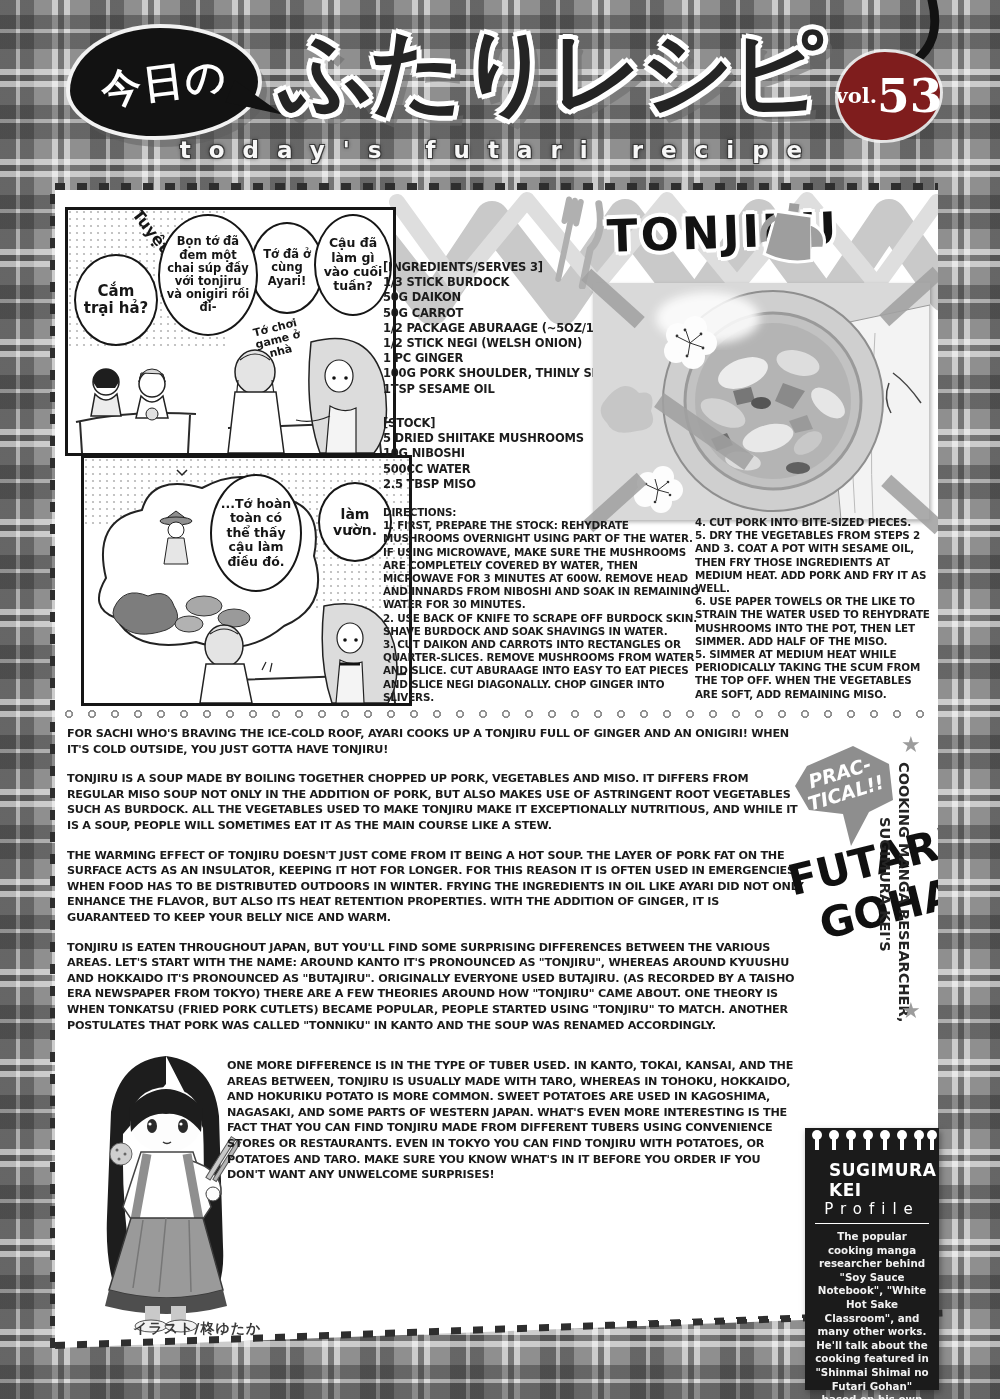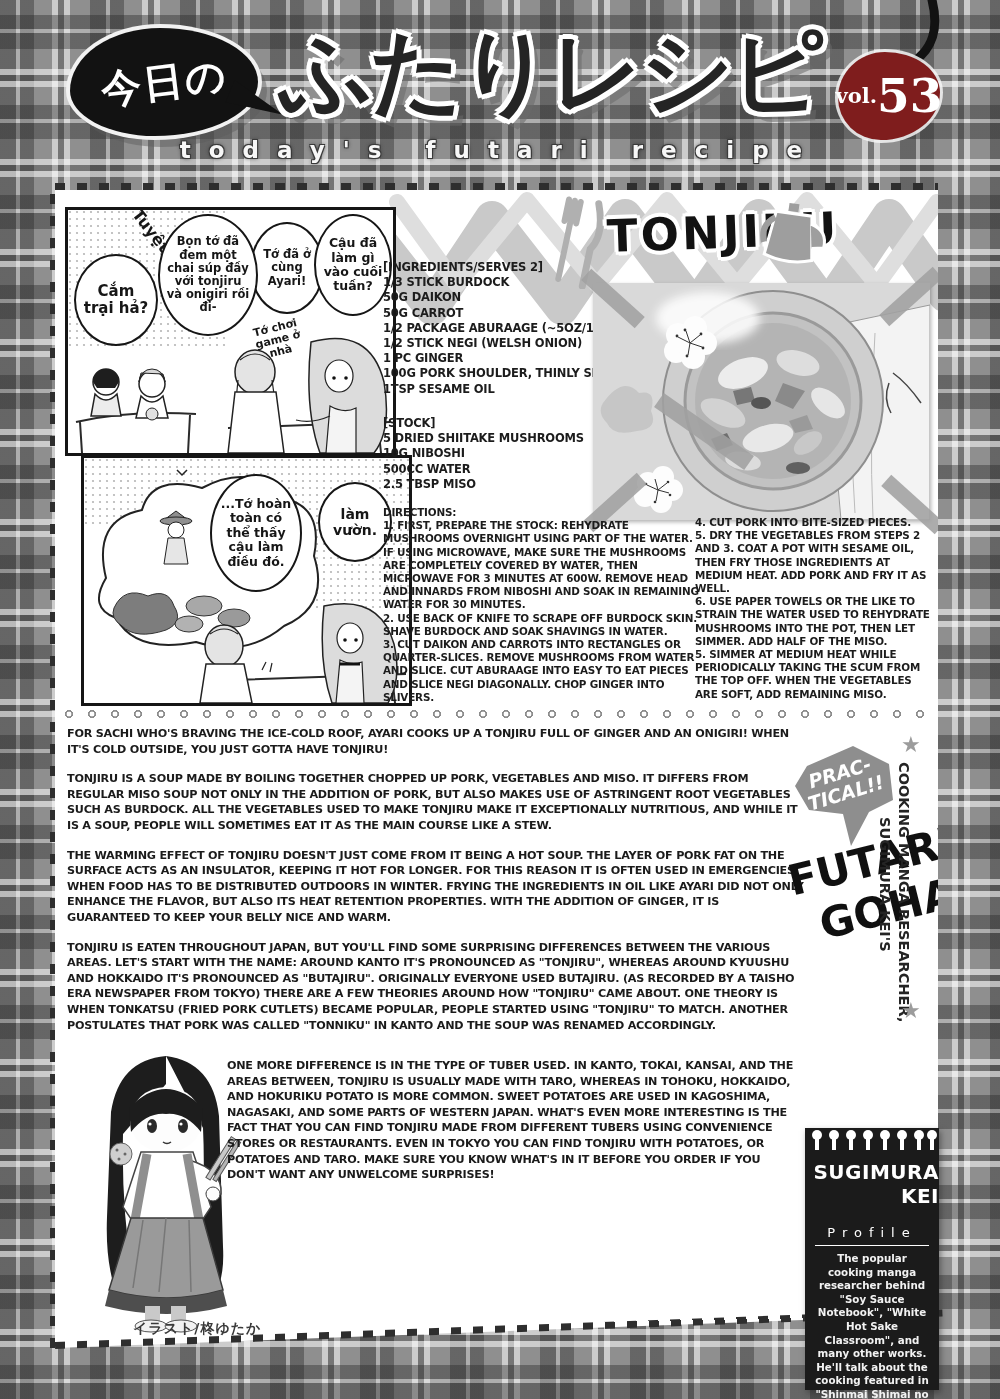--- a/index.html
+++ b/index.html
@@ -74,22 +74,22 @@
     color:#fff;font-weight:bold;font-style:italic;font-size:19px;line-height:21px;text-align:center;}
   .futari-gohan{transform:rotate(-14deg);transform-origin:0 0;font-size:42px;line-height:50px;
     font-weight:bold;color:#101010;letter-spacing:0;white-space:nowrap;}
   .futari-gohan .l2{padding-left:20px;display:block;}
   .vnote{width:300px;transform:rotate(90deg);transform-origin:0 0;font-size:14.5px;line-height:19px;
     font-weight:bold;color:#242424;white-space:nowrap;}
   .vnote .l2{padding-left:55px;display:block;}
   
   .profile-box{left:805px;top:1128px;width:134px;height:262px;background:#1b1b1b;color:#fff;
     box-shadow:2px 3px 6px rgba(40,40,40,.5);}
-  .profile-name{text-align:right;font-size:20px;font-weight:bold;letter-spacing:.5px;margin-top:6px;}
-  .profile-label{text-align:center;font-size:13px;letter-spacing:7px;margin-top:17px;}
+  .profile-name{text-align:left;font-size:17px;font-weight:bold;letter-spacing:.5px;margin-top:6px;padding-left:24px;}
+  .profile-label{text-align:center;font-size:15px;letter-spacing:7px;margin-top:0;}
   .profile-box hr{border:none;border-top:1px solid #fff;margin:5px 10px;}
   .profile-bio{font-size:10.3px;line-height:13.6px;text-align:center;padding:1px 9px;font-weight:bold;color:#f2f2f2;}
 </style>
 </head>
 <body>
 
 <div class="abs kyou-bubble">
   <span class="kyou-text">今日の</span>
 </div>
 <div class="abs main-title">ふたりレシピ</div>
@@ -194,21 +194,21 @@
         <circle cx="272" cy="182" r="1.8" fill="#111"></circle>
       <path d="M256,202 q12,6 22,2 L280,245 L252,245 z" fill="#f4f4f4" stroke="#222" stroke-width="1.2"></path>
       <path d="M256,206 l20,0" stroke="#111" stroke-width="3"></path>
       <path d="M178,212 l4,-8 M186,214 l2,-9" stroke="#222" stroke-width="1.2"></path>
     </svg>
     <div class="bubble" style="left:126px;top:16px;width:92px;height:118px;font-size:12.5px;">...Tớ hoàn toàn có thể thấy cậu làm điều đó.</div>
     <div class="bubble" style="left:234px;top:24px;width:74px;height:80px;font-size:14px;">làm vườn.</div>
   </div>
 
   <div class="abs reclist" style="left:328px;top:70px;width:300px;">
-    <div>[INGREDIENTS/SERVES 2]</div>
+    <div>[INGREDIENTS/SERVES 3]</div>
     <div>
         <div>1/3 STICK BURDOCK</div>
         <div>50G DAIKON</div>
         <div>50G CARROT</div>
         <div>1/2 PACKAGE ABURAAGE (~5OZ/142G)</div>
         <div>1/2 STICK NEGI (WELSH ONION)</div>
         <div>1 PC GINGER</div>
         <div>100G PORK SHOULDER, THINLY SLICED</div>
         <div>1TSP SESAME OIL</div>
       </div>

